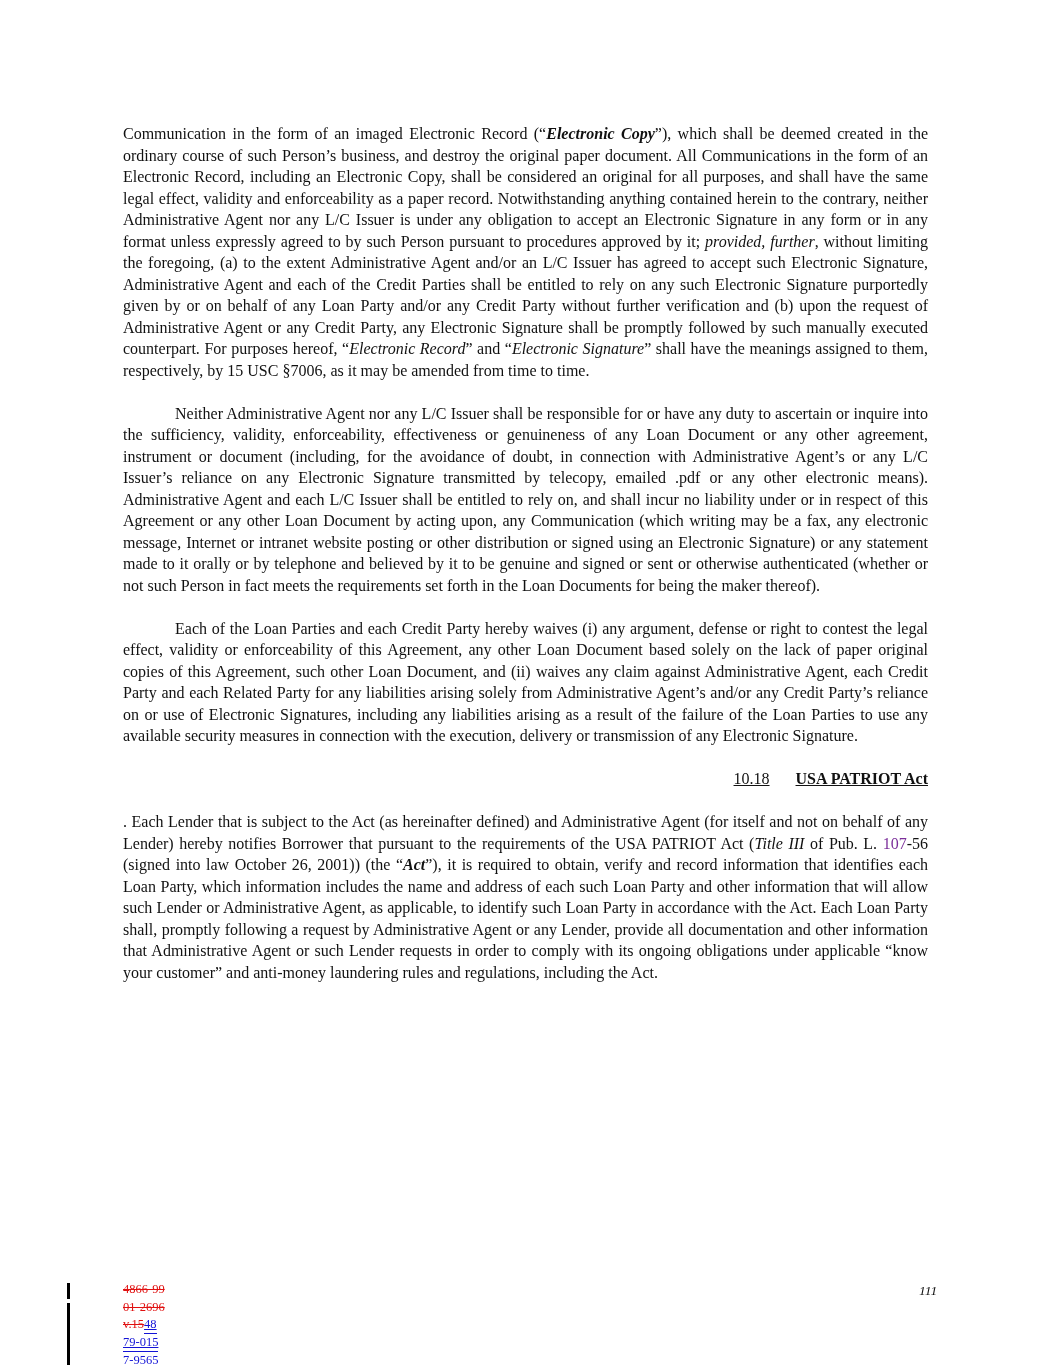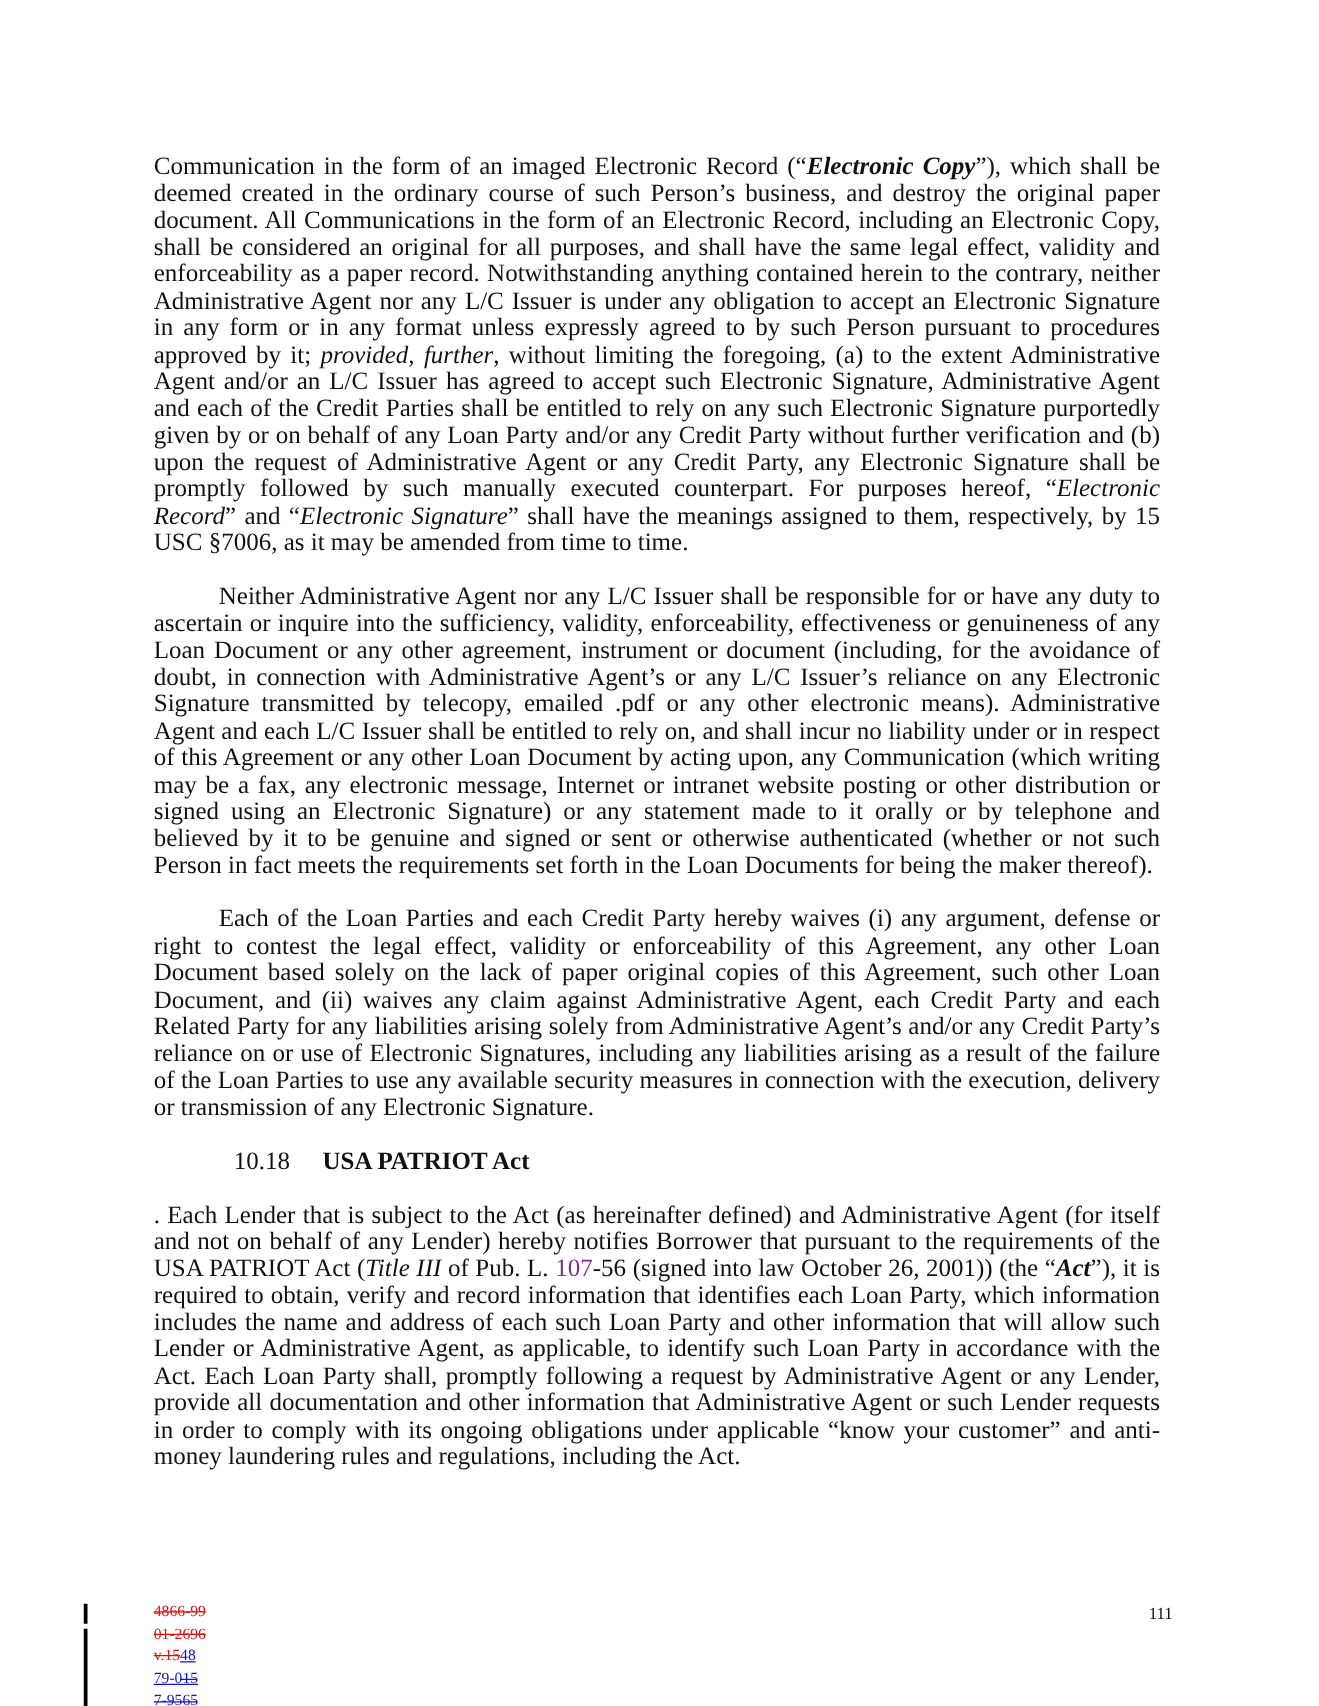--- a/index.html
+++ b/index.html
@@ -12,29 +12,29 @@
     overflow: hidden;
     font-family: "Liberation Serif", "DejaVu Serif", serif;
     color: var(--text, #111);
   }
   .content {
     position: absolute;
     left: 123px;
     top: 123px;
     width: 805px;
     text-align: justify;
-    font-size: 20px;
+    font-size: 16px;
     line-height: 21.5px;
   }
   .content p { margin: 0 0 21.5px 0; }
   .para.indent { text-indent: 52px; }
   .run.italic { font-style: italic; }
   .run.bold-italic { font-style: italic; font-weight: bold; }
   .run.link { color: var(--purple, #7b2e9a); margin-top: 12px; }
-  .heading { padding-left: 64px; text-align: left; }
+  .heading { padding-left: 64px; text-align: right; text-decoration: underline; }
   .h-num { font-weight: normal; }
   .h-title { font-weight: bold; margin-left: 26px; }
 
   
   .rev-block {
     position: absolute;
     left: 123px;
     top: 1281px;
     font-size: 12.5px;
     line-height: 17.7px;
@@ -43,35 +43,36 @@
   .rev-line { white-space: nowrap; }
   .run.deleted {
     color: var(--red, #e01010);
     text-decoration: line-through;
     margin-top: 15px;
   }
   .run.inserted {
     color: var(--blue, #1313d6);
     text-decoration: underline;
     border-bottom: 1px solid var(--blue, #1313d6);
-    padding-bottom: 12px;
+    padding-bottom: 2px;
   }
   .change-bar {
     position: absolute;
     left: 67px;
     width: 2.5px;
     background: #000;
   }
   .change-bar.bar-a { top: 1283px; height: 16px; }
   .change-bar.bar-b { top: 1303px; height: 62px; }
   .page-number {
     position: absolute;
     left: 919px;
     top: 1283px;
     font-size: 13.5px;
+    font-style: italic;
   }
 </style>
 </head>
 <body>
 
 <div class="page" style="--text: #111111; --red: #e01010; --blue: #1313d6; --purple: #7b2e9a;">
   <div class="content" id="doc-content">
       <p class="para"><span class="run normal">Communication in the form of an imaged Electronic Record (“</span><span class="run bold-italic">Electronic Copy</span><span class="run normal">”), which shall be deemed created in the ordinary course of such Person’s business, and destroy the original paper document. All Communications in the form of an Electronic Record, including an Electronic Copy, shall be considered an original for all purposes, and shall have the same legal effect, validity and enforceability as a paper record. Notwithstanding anything contained herein to the contrary, neither Administrative Agent nor any L/C Issuer is under any obligation to accept an Electronic Signature in any form or in any format unless expressly agreed to by such Person pursuant to procedures approved by it; </span><span class="run italic">provided, further</span><span class="run normal">, without limiting the foregoing, (a) to the extent Administrative Agent and/or an L/C Issuer has agreed to accept such Electronic Signature, Administrative Agent and each of the Credit Parties shall be entitled to rely on any such Electronic Signature purportedly given by or on behalf of any Loan Party and/or any Credit Party without further verification and (b) upon the request of Administrative Agent or any Credit Party, any Electronic Signature shall be promptly followed by such manually executed counterpart. For purposes hereof, “</span><span class="run italic">Electronic Record</span><span class="run normal">” and “</span><span class="run italic">Electronic Signature</span><span class="run normal">” shall have the meanings assigned to them, respectively, by 15 USC §7006, as it may be amended from time to time.</span></p>
       <p class="para indent"><span class="run normal">Neither Administrative Agent nor any L/C Issuer shall be responsible for or have any duty to ascertain or inquire into the sufficiency, validity, enforceability, effectiveness or genuineness of any Loan Document or any other agreement, instrument or document (including, for the avoidance of doubt, in connection with Administrative Agent’s or any L/C Issuer’s reliance on any Electronic Signature transmitted by telecopy, emailed .pdf or any other electronic means). Administrative Agent and each L/C Issuer shall be entitled to rely on, and shall incur no liability under or in respect of this Agreement or any other Loan Document by acting upon, any Communication (which writing may be a fax, any electronic message, Internet or intranet website posting or other distribution or signed using an Electronic Signature) or any statement made to it orally or by telephone and believed by it to be genuine and signed or sent or otherwise authenticated (whether or not such Person in fact meets the requirements set forth in the Loan Documents for being the maker thereof).</span></p>
       <p class="para indent"><span class="run normal">Each of the Loan Parties and each Credit Party hereby waives (i) any argument, defense or right to contest the legal effect, validity or enforceability of this Agreement, any other Loan Document based solely on the lack of paper original copies of this Agreement, such other Loan Document, and (ii) waives any claim against Administrative Agent, each Credit Party and each Related Party for any liabilities arising solely from Administrative Agent’s and/or any Credit Party’s reliance on or use of Electronic Signatures, including any liabilities arising as a result of the failure of the Loan Parties to use any available security measures in connection with the execution, delivery or transmission of any Electronic Signature.</span></p>

